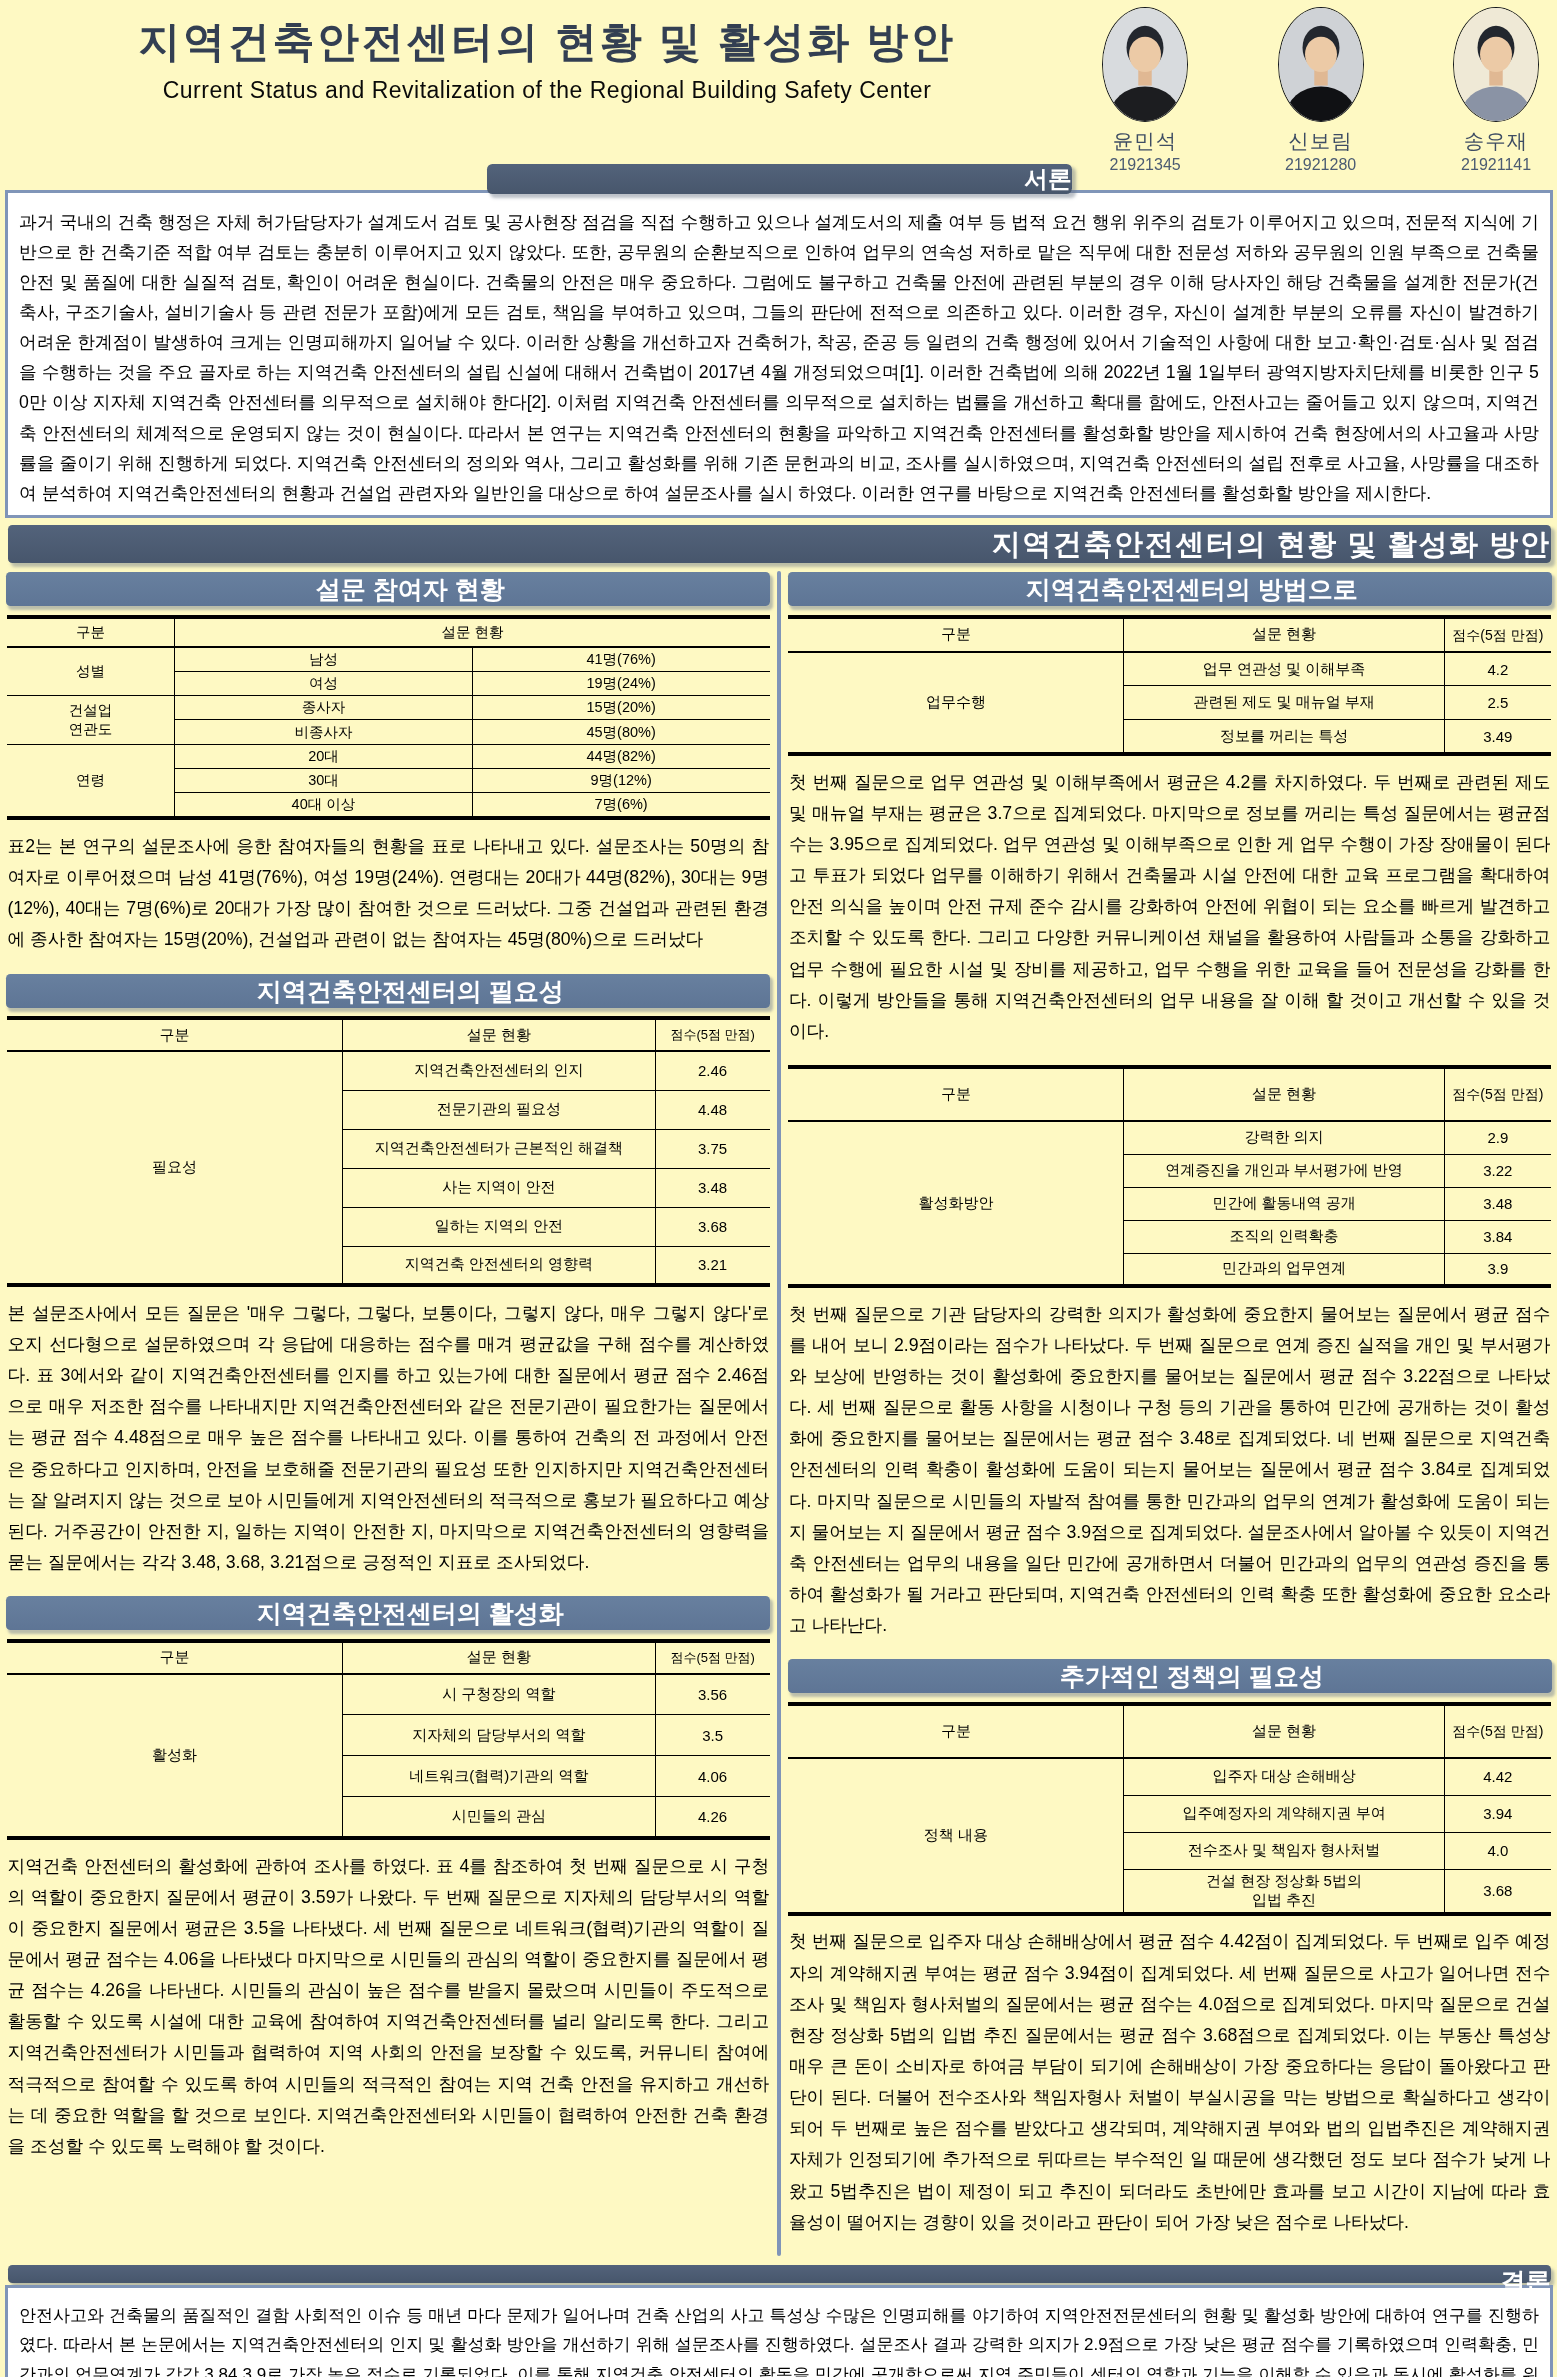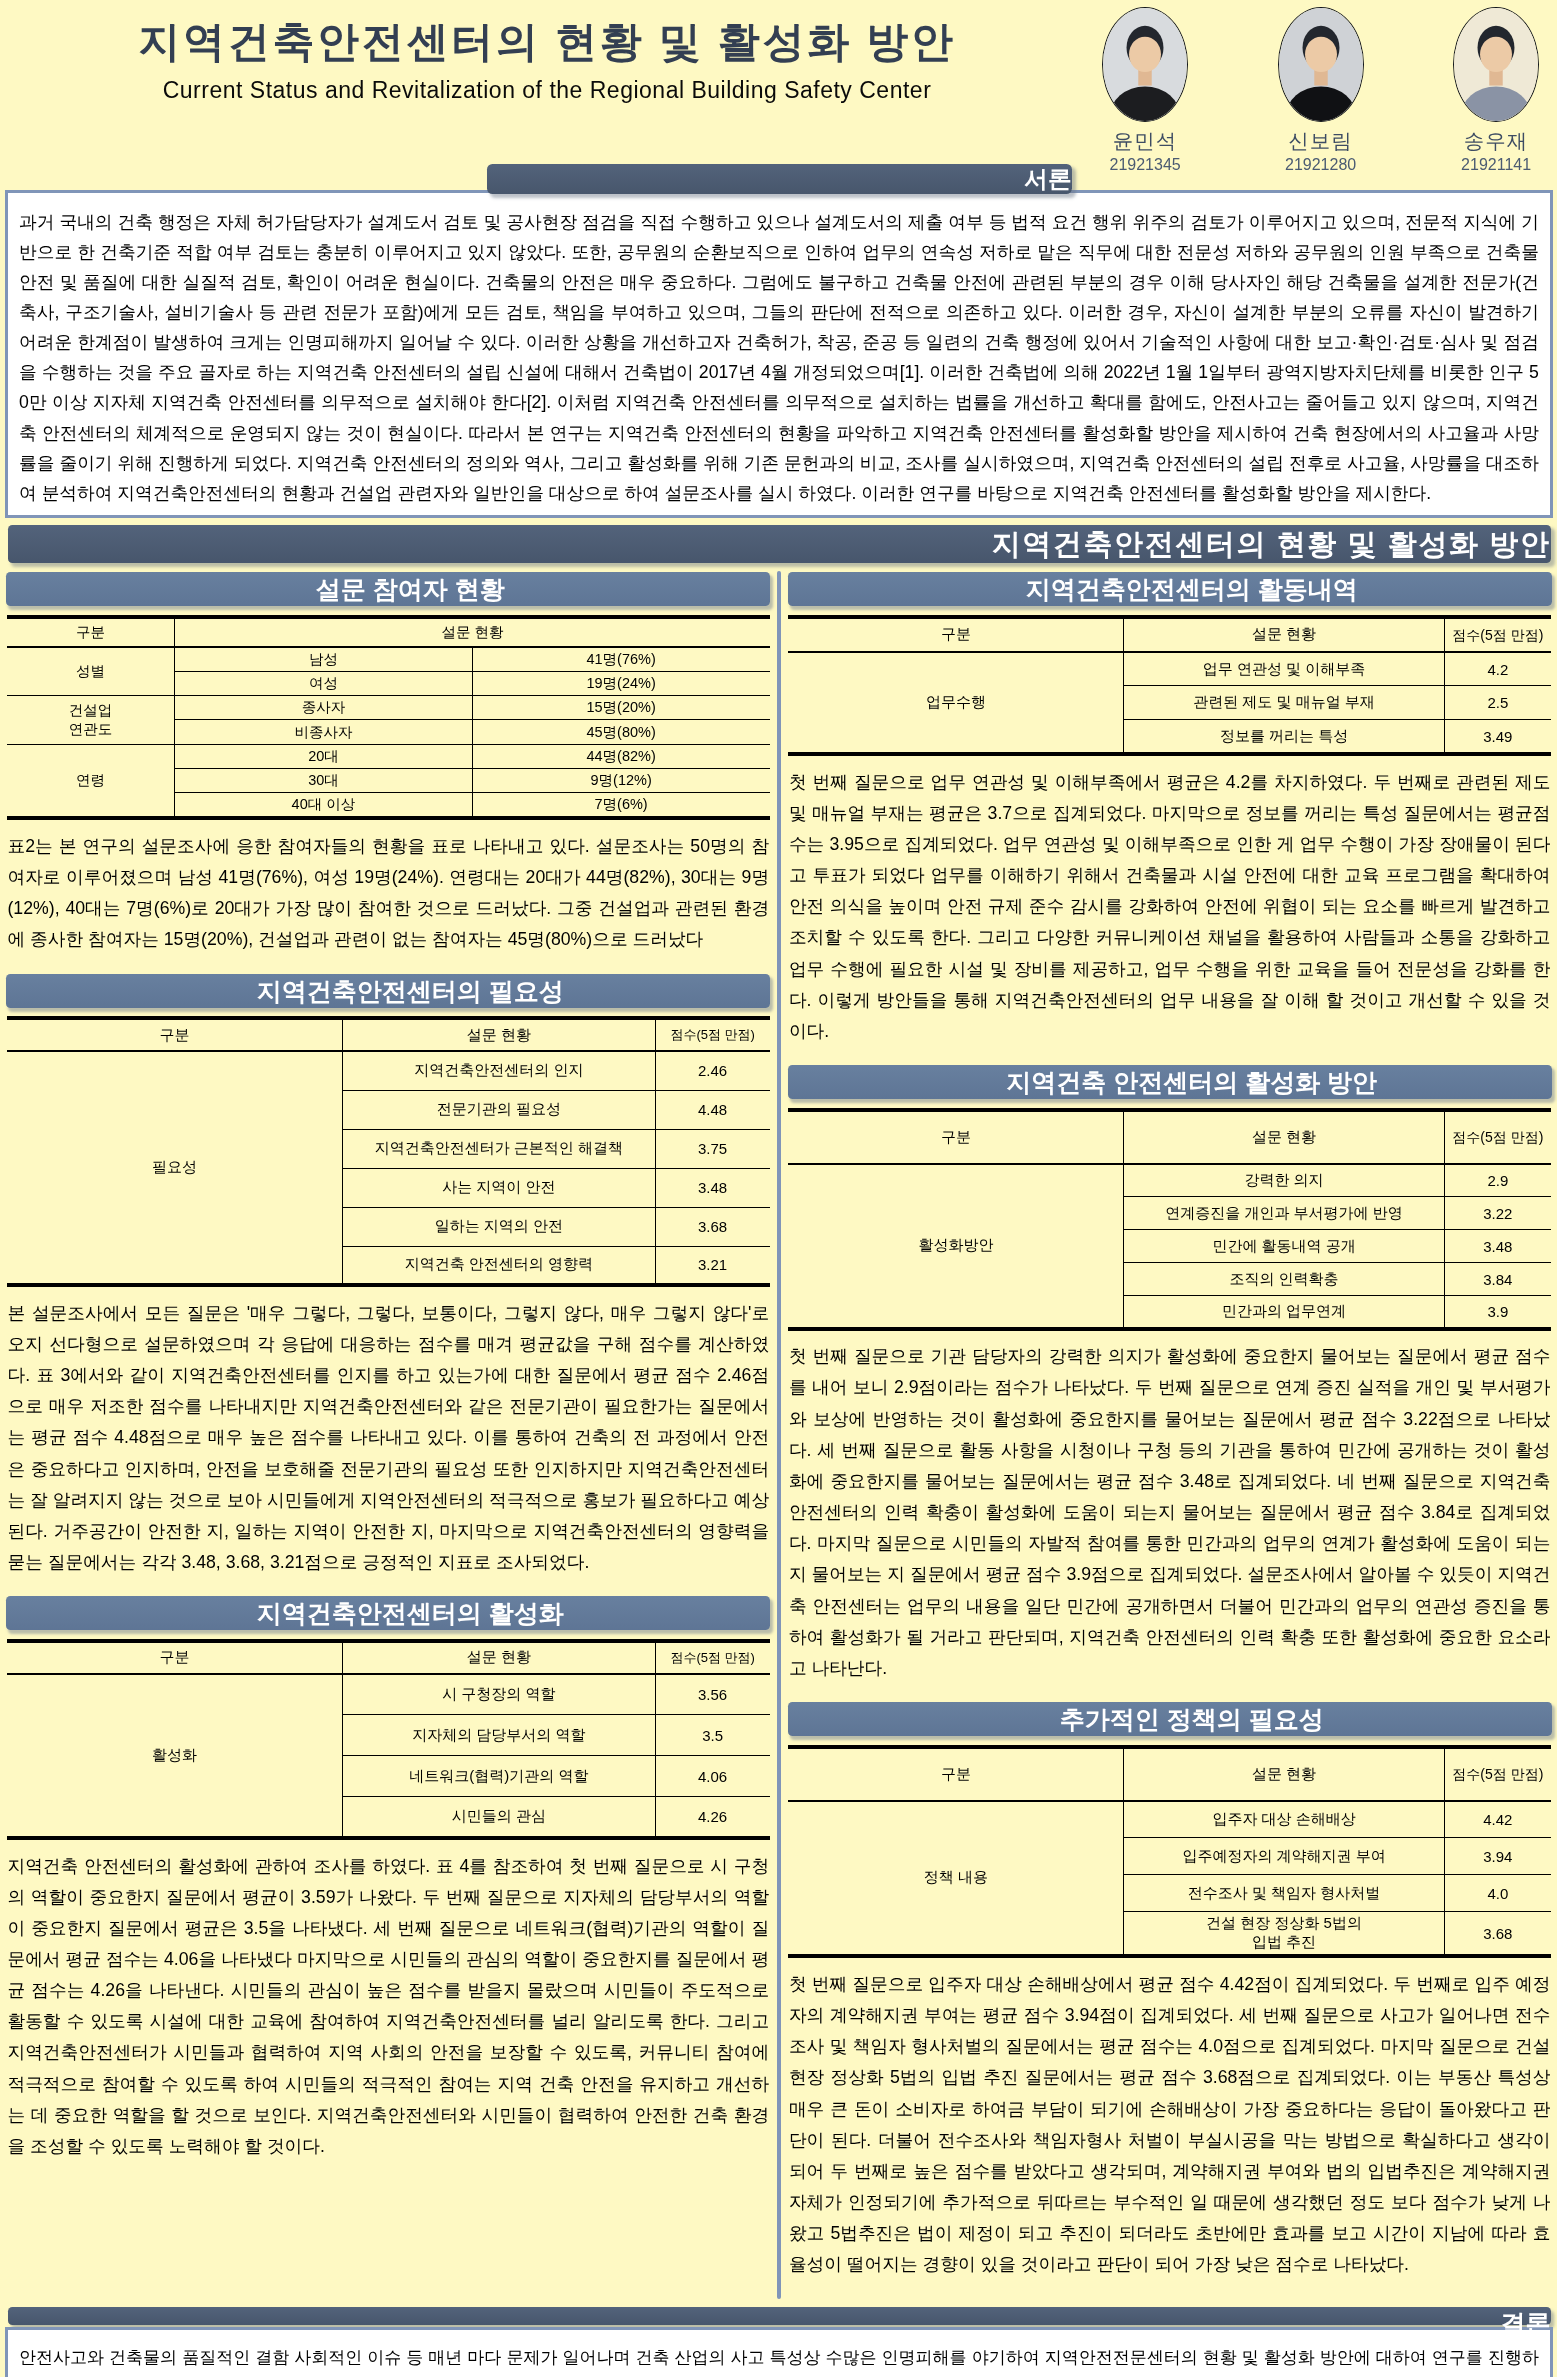--- a/index.html
+++ b/index.html
@@ -264,21 +264,21 @@
               </tr>
             </tbody>
           </table>
         </div>
       <p class="note">지역건축 안전센터의 활성화에 관하여 조사를 하였다. 표 4를 참조하여 첫 번째 질문으로 시 구청의 역할이 중요한지 질문에서 평균이 3.59가 나왔다. 두 번째 질문으로 지자체의 담당부서의 역할이 중요한지 질문에서 평균은 3.5을 나타냈다. 세 번째 질문으로 네트워크(협력)기관의 역할이 질문에서 평균 점수는 4.06을 나타냈다 마지막으로 시민들의 관심의 역할이 중요한지를 질문에서 평균 점수는 4.26을 나타낸다. 시민들의 관심이 높은 점수를 받을지 몰랐으며 시민들이 주도적으로 활동할 수 있도록 시설에 대한 교육에 참여하여 지역건축안전센터를 널리 알리도록 한다.  그리고 지역건축안전센터가 시민들과 협력하여 지역 사회의 안전을 보장할 수 있도록, 커뮤니티 참여에 적극적으로 참여할 수 있도록 하여 시민들의 적극적인 참여는 지역 건축 안전을 유지하고 개선하는 데 중요한 역할을 할 것으로 보인다. 지역건축안전센터와 시민들이 협력하여 안전한 건축 환경을 조성할 수 있도록 노력해야 할 것이다.</p>
     </div>
 
     <div class="divider"></div>
 
     <div class="col">
-      <div class="sub-bar">지역건축안전센터의 활동내역</div>
+      <div class="sub-bar">지역건축안전센터의 방법으로</div>
       <div class="table-slot" data-table="right.work">
           <table class="data-table score-right rows-work">
             <colgroup>
               <col style="width: 44%;">
               <col style="width: 42%;">
               <col style="width: 14%;">
             </colgroup>
             <thead>
               <tr>
                 <th class="col-cat">구분</th>
@@ -298,21 +298,20 @@
               </tr>
               <tr>
                 <td class="q-cell">정보를 꺼리는 특성</td>
                 <td class="s-cell last">3.49</td>
               </tr>
             </tbody>
           </table>
         </div>
       <p class="note">첫 번째 질문으로 업무 연관성 및 이해부족에서 평균은 4.2를 차지하였다. 두 번째로 관련된 제도 및 매뉴얼 부재는 평균은 3.7으로 집계되었다. 마지막으로 정보를 꺼리는 특성 질문에서는 평균점수는 3.95으로 집계되었다. 업무 연관성 및 이해부족으로 인한 게 업무 수행이 가장 장애물이 된다고 투표가 되었다 업무를 이해하기 위해서 건축물과 시설 안전에 대한 교육 프로그램을 확대하여 안전 의식을 높이며 안전 규제 준수 감시를 강화하여 안전에 위협이 되는 요소를 빠르게 발견하고 조치할 수 있도록 한다. 그리고 다양한 커뮤니케이션 채널을 활용하여 사람들과 소통을 강화하고 업무 수행에 필요한 시설 및 장비를 제공하고, 업무 수행을 위한 교육을 들어 전문성을 강화를 한다. 이렇게 방안들을 통해 지역건축안전센터의 업무 내용을 잘 이해 할 것이고 개선할 수 있을 것이다.</p>
 
-      <div class="sub-bar">지역건축 안전센터의 활성화 방안</div>
       <div class="table-slot" data-table="right.plans">
           <table class="data-table score-right rows-plans">
             <colgroup>
               <col style="width: 44%;">
               <col style="width: 42%;">
               <col style="width: 14%;">
             </colgroup>
             <thead>
               <tr>
                 <th class="col-cat">구분</th>

